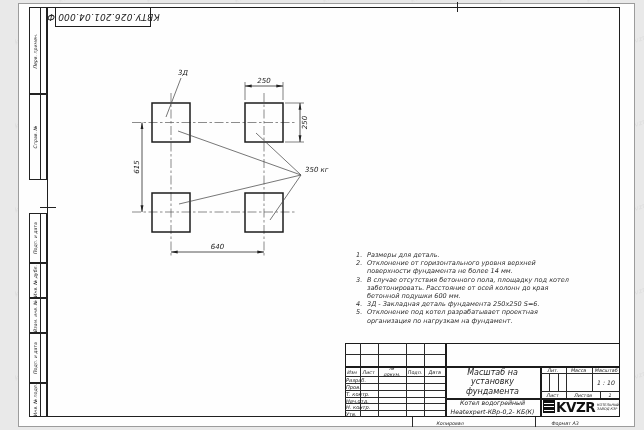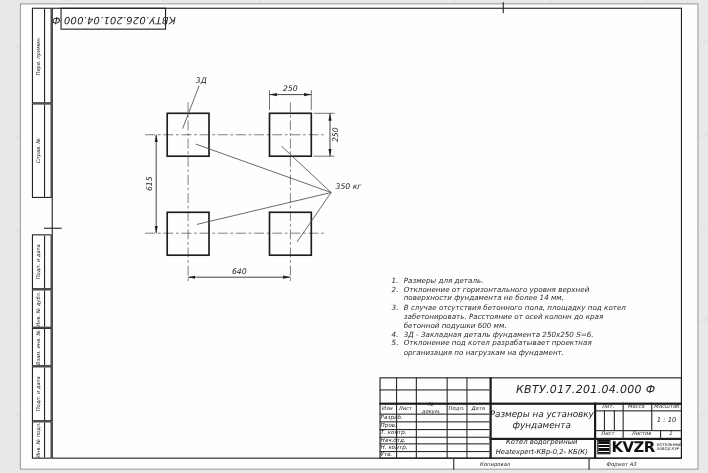--- a/index.html
+++ b/index.html
@@ -250,23 +250,20 @@
   <div class="hl" style="left:345px;top:376px;width:100px;"></div>
   <div class="hl" style="left:345px;top:383px;width:100px;"></div>
   <div class="hl" style="left:345px;top:390px;width:100px;"></div>
   <div class="hl" style="left:345px;top:397px;width:100px;"></div>
   <div class="hl" style="left:345px;top:403px;width:100px;"></div>
   <div class="hl" style="left:345px;top:410px;width:100px;"></div>
   <div class="hl" style="left:540px;top:373px;width:80px;"></div>
   <div class="hl" style="left:540px;top:391px;width:80px;"></div>
   <div class="hl th" style="left:445px;top:398px;width:175px;"></div>
 
-  <div class="txt" style="left:445px;top:343px;width:175px;height:23px;font-size:10px;letter-spacing:.3px;">
-      <span>КВТУ.017.201.04.000 Ф</span>
-    </div>
 
   <div class="txt" style="left:345px;top:366px;width:15px;height:10px;font-size:6px;">
       <span class="s8">Изм</span>
     </div>
   <div class="txt" style="left:360px;top:366px;width:18px;height:10px;font-size:6px;">
       <span class="s8">Лист</span>
     </div>
   <div class="txt" style="left:378px;top:366px;width:28px;height:10px;font-size:6px;">
       <span class="s8">№ докум.</span>
     </div>
@@ -290,21 +287,21 @@
       <span class="s85l">Нач.отд.</span>
     </div>
   <div class="txt left" style="left:346px;top:403px;width:40px;height:7px;font-size:6px;">
       <span class="s85l">Н. контр.</span>
     </div>
   <div class="txt left" style="left:346px;top:410px;width:40px;height:7px;font-size:6px;">
       <span class="s85l">Утв.</span>
     </div>
 
   <div class="txt" style="left:445px;top:366px;width:95px;height:32px;font-size:8px;line-height:1.2;">
-      <span>Размеры на установку фундамента</span>
+      <span>Масштаб на установку фундамента</span>
     </div>
 
   <div class="txt" style="left:445px;top:398px;width:95px;height:19px;font-size:6.2px;line-height:1.3;flex-direction:column;">
     <span>Котел водогрейный</span>
     <span>Heatexpert-КВр-0,2- КБ(К)</span>
   </div>
 
   <div class="txt" style="left:540px;top:366px;width:26px;height:7px;font-size:6px;">
       <span class="s8">Лит.</span>
     </div>

